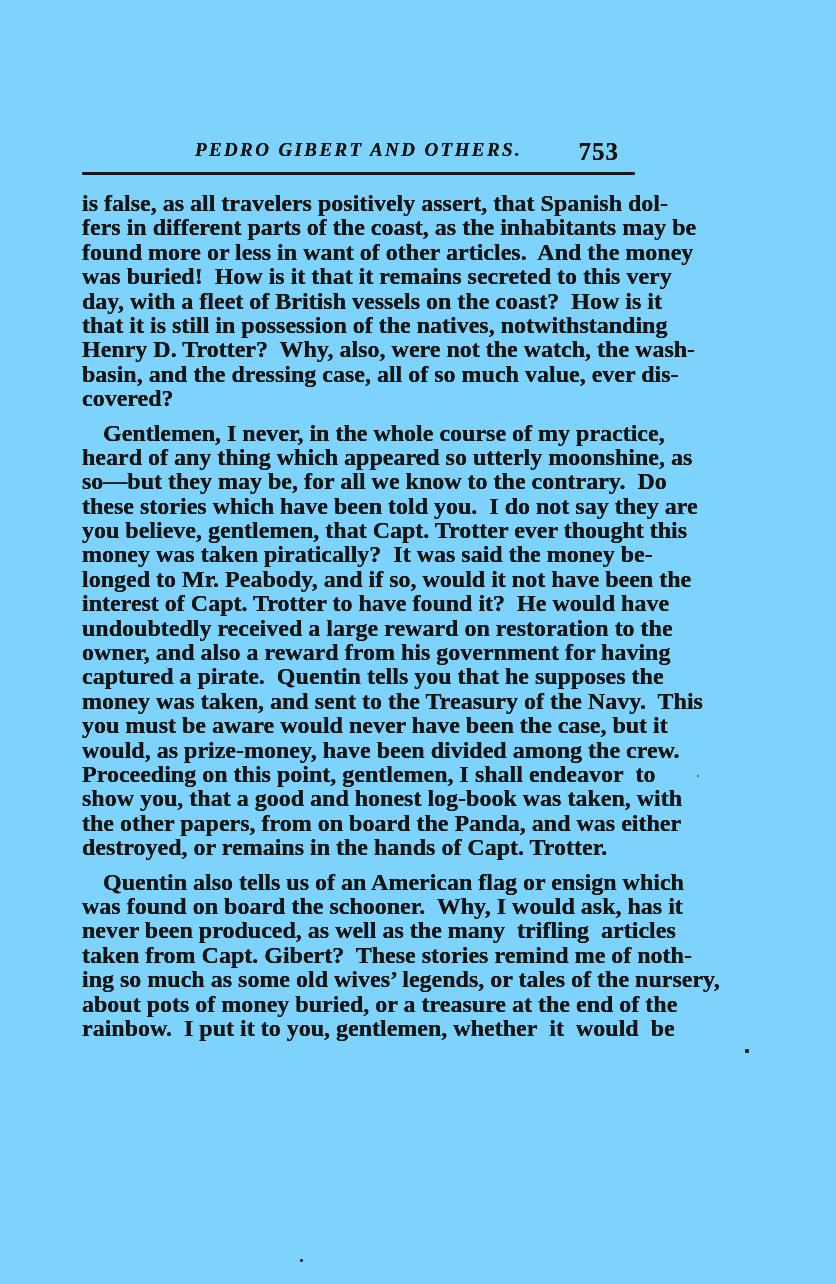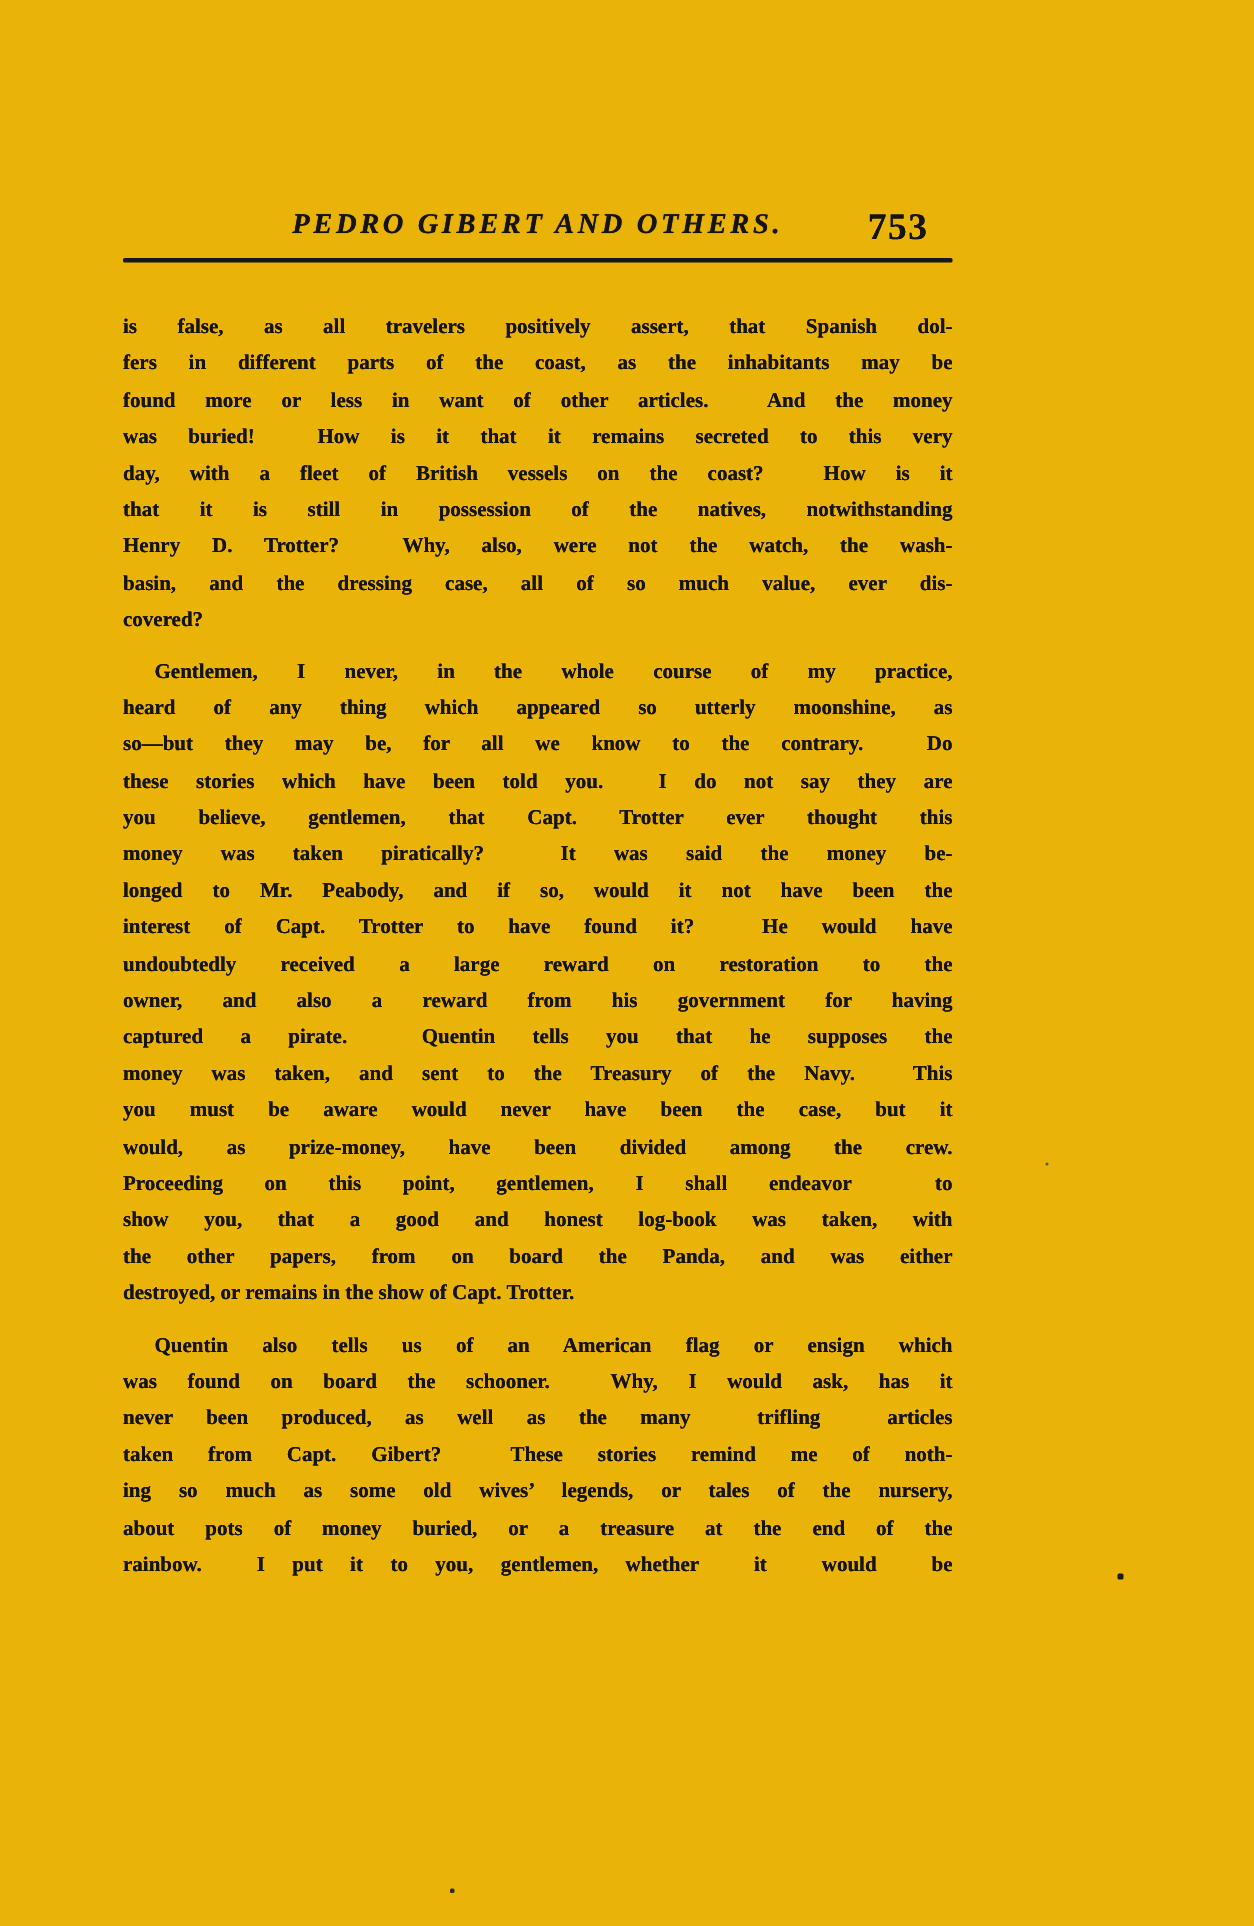--- a/index.html
+++ b/index.html
@@ -1,20 +1,20 @@
 <!DOCTYPE html>
 <html><head>
 <meta charset="utf-8">
 <style>
   html, body { margin: 0; padding: 0; background: #e8e8e8; }
   .page {
     position: relative;
     width: 836px;
     height: 1284px;
-    background: #eab308;
+    background: #7dd3fc;
     font-family: "Liberation Serif", serif;
     color: #151412;
     overflow: hidden;
   }
   .running-head {
     position: absolute;
     left: 82px;
     top: 139px;
     width: 553px;
     height: 26px;
@@ -47,25 +47,24 @@
     width: 553px;
     height: 2.6px;
     background: #171717;
     border-radius: 1px;
   }
   .body-text {
     position: absolute;
     left: 82px;
     top: 191px;
     width: 553px;
-    font-size: 14px;
+    font-size: 24px;
     font-weight: 700;
     line-height: 24.4px;
     text-shadow: 0 0 0.4px currentColor;
-    margin-top: 16px;
   }
   .paragraph { margin: 0; }
   .paragraph + .paragraph { margin-top: 10px; }
   .line {
     text-align: justify;
     text-align-last: justify;
     height: 24.4px;
     white-space: nowrap;
     overflow: visible;
   }
@@ -112,21 +111,21 @@
         <div class="line">interest of Capt. Trotter to have found it?&nbsp; He would have</div>
         <div class="line">undoubtedly received a large reward on restoration to the</div>
         <div class="line">owner, and also a reward from his government for having</div>
         <div class="line">captured a pirate.&nbsp; Quentin tells you that he supposes the</div>
         <div class="line">money was taken, and sent to the Treasury of the Navy.&nbsp; This</div>
         <div class="line">you must be aware would never have been the case, but it</div>
         <div class="line">would, as prize-money, have been divided among the crew.</div>
         <div class="line">Proceeding on this point, gentlemen, I shall endeavor&nbsp; to</div>
         <div class="line">show you, that a good and honest log-book was taken, with</div>
         <div class="line">the other papers, from on board the Panda, and was either</div>
-        <div class="line last">destroyed, or remains in the show of Capt. Trotter.</div>
+        <div class="line last">destroyed, or remains in the hands of Capt. Trotter.</div>
       </div>
       <div class="paragraph">
         <div class="line indent">Quentin also tells us of an American flag or ensign which</div>
         <div class="line">was found on board the schooner.&nbsp; Why, I would ask, has it</div>
         <div class="line">never been produced, as well as the many&nbsp; trifling&nbsp; articles</div>
         <div class="line">taken from Capt. Gibert?&nbsp; These stories remind me of noth-</div>
         <div class="line">ing so much as some old wives’ legends, or tales of the nursery,</div>
         <div class="line">about pots of money buried, or a treasure at the end of the</div>
         <div class="line">rainbow.&nbsp; I put it to you, gentlemen, whether&nbsp; it&nbsp; would&nbsp; be</div>
       </div>

